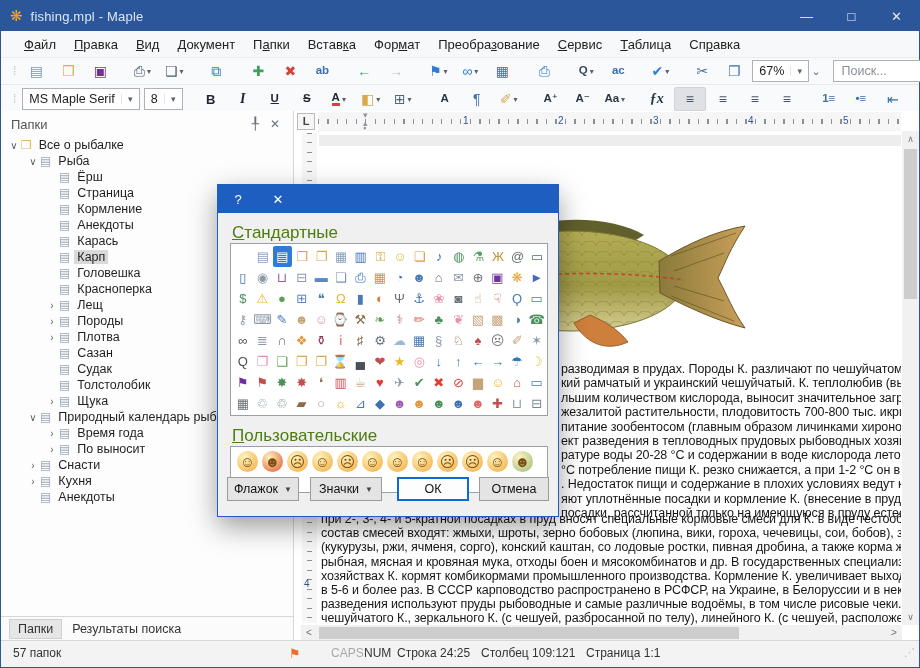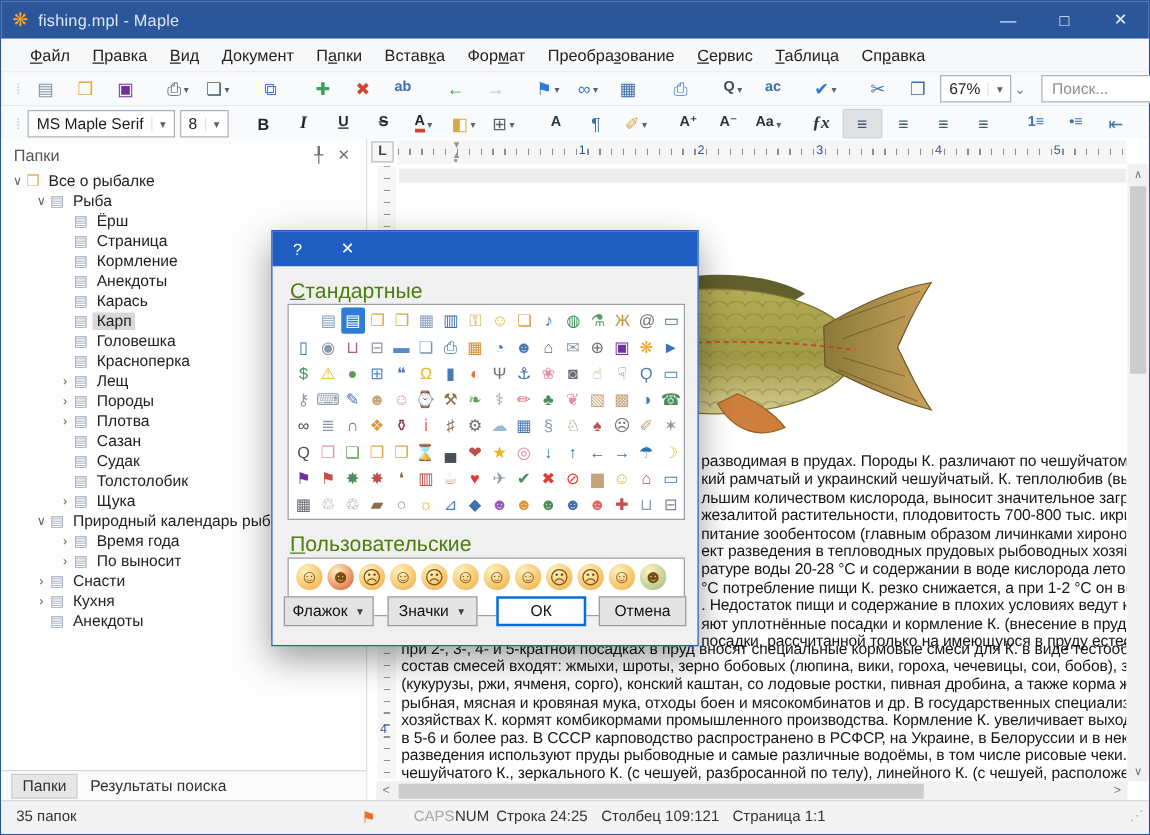--- a/index.html
+++ b/index.html
@@ -519,21 +519,21 @@
       </div>
       <div class="hscroll">
         <span class="a lf">&lt;</span>
         <div class="hthumb"></div>
         <span class="a rt">&gt;</span>
       </div>
     </div>
   </div>
 
   <div class="statusbar">
-    <span class="sb-folders">35 папок</span>
+    <span class="sb-folders">57 папок</span>
     <span class="sb-flag">⚑</span>
     <span class="sb-caps">CAPS</span>
     <span class="sb-num">NUM</span>
     <span class="sb-line">Строка 24:25</span>
     <span class="sb-col">Столбец 109:121</span>
     <span class="sb-page">Страница 1:1</span>
     <span class="sb-grip">⋰</span>
   </div>
 
   <div class="dialog">

